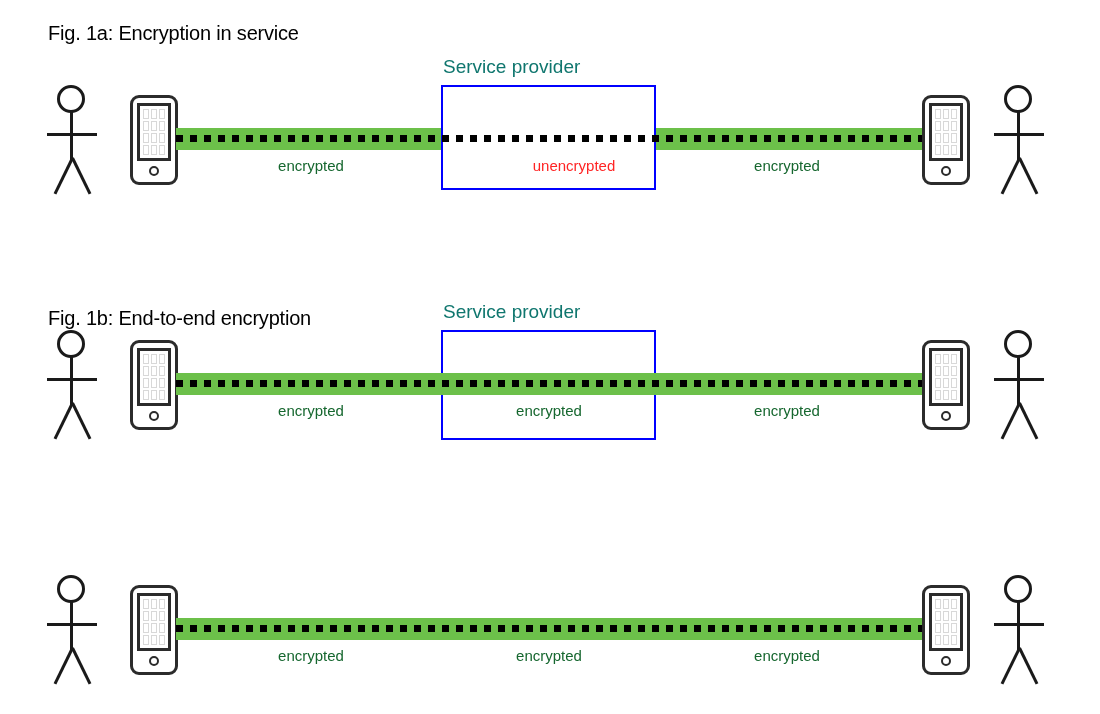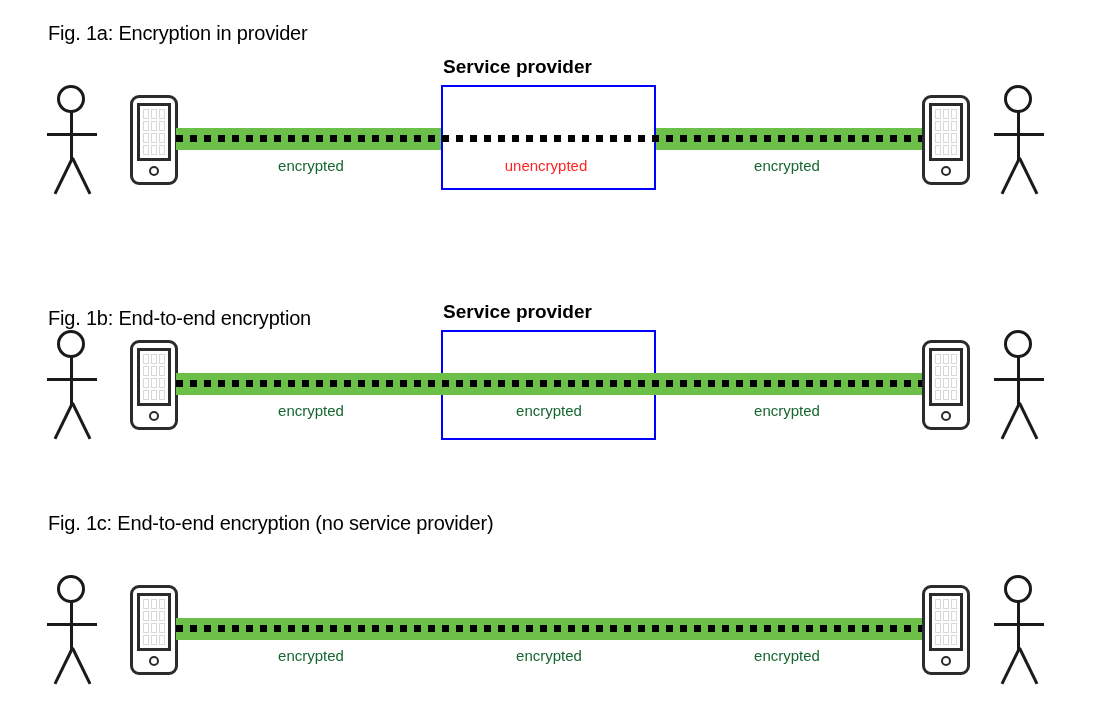--- a/index.html
+++ b/index.html
@@ -132,41 +132,40 @@
   .sp-box {
     position: absolute;
     border: 2px solid #0000ff;
     box-sizing: border-box;
     background: transparent;
   }
   .sp-box.filled { background: #ffffff; }
   .sp-label {
     position: absolute;
     font-size: 19px;
-    color: #000000;
+    color: #0f766e;
     white-space: nowrap;
-    font-weight: bold;
   }
 
   
   .caption {
     position: absolute;
     font-size: 15px;
     white-space: nowrap;
     transform: translateX(-50%);
     text-align: center;
   }
   .caption.enc { color: #16672f; }
   .caption.unenc { color: #ff2424; }
 </style>
 </head>
 <body>
 
 <div class="figure" style="top:0;height:240px;">
-  <div class="fig-title" style="top:22px;">Fig. 1a: Encryption in provider</div>
+  <div class="fig-title" style="top:22px;">Fig. 1a: Encryption in service</div>
 
   <div class="sp-label" style="left:443px;top:56px;">Service provider</div>
   <div class="sp-box filled" style="left:441px;top:85px;width:215px;height:105px;"></div>
 
   <div class="stick" style="left:41px;top:85px;">
     <div class="head"></div>
     <div class="body-line"></div>
     <div class="arms"></div>
     <div class="leg left"></div>
     <div class="leg right"></div>
@@ -213,21 +212,21 @@
   </div>
   <div class="stick" style="left:988px;top:85px;">
     <div class="head"></div>
     <div class="body-line"></div>
     <div class="arms"></div>
     <div class="leg left"></div>
     <div class="leg right"></div>
   </div>
 
   <div class="caption enc" style="left:311px;top:157px;">encrypted</div>
-  <div class="caption unenc" style="left:546px;top:157px;">unencrypted</div>
+  <div class="caption unenc" style="left:574px;top:157px;">unencrypted</div>
   <div class="caption enc" style="left:787px;top:157px;">encrypted</div>
 </div>
 
 <div class="figure" style="top:245px;height:245px;">
   <div class="fig-title" style="top:22px;margin-top:40px;">Fig. 1b: End-to-end encryption</div>
 
   <div class="sp-label" style="left:443px;top:56px;">Service provider</div>
   <div class="sp-box" style="left:441px;top:85px;width:215px;height:110px;"></div>
 
   <div class="stick" style="left:41px;top:330px;"></div>
@@ -284,21 +283,20 @@
     <div class="leg left"></div>
     <div class="leg right"></div>
   </div>
 
   <div class="caption enc" style="left:311px;top:157px;">encrypted</div>
   <div class="caption enc" style="left:549px;top:157px;">encrypted</div>
   <div class="caption enc" style="left:787px;top:157px;">encrypted</div>
 </div>
 
 <div class="figure" style="top:495px;height:219px;">
-  <div class="fig-title" style="top:17px;">Fig. 1c: End-to-end encryption (no service provider)</div>
 
   <div class="stick" style="left:41px;top:80px;">
     <div class="head"></div>
     <div class="body-line"></div>
     <div class="arms"></div>
     <div class="leg left"></div>
     <div class="leg right"></div>
   </div>
   <div class="phone" style="left:130px;top:90px;">
     <div class="screen">

